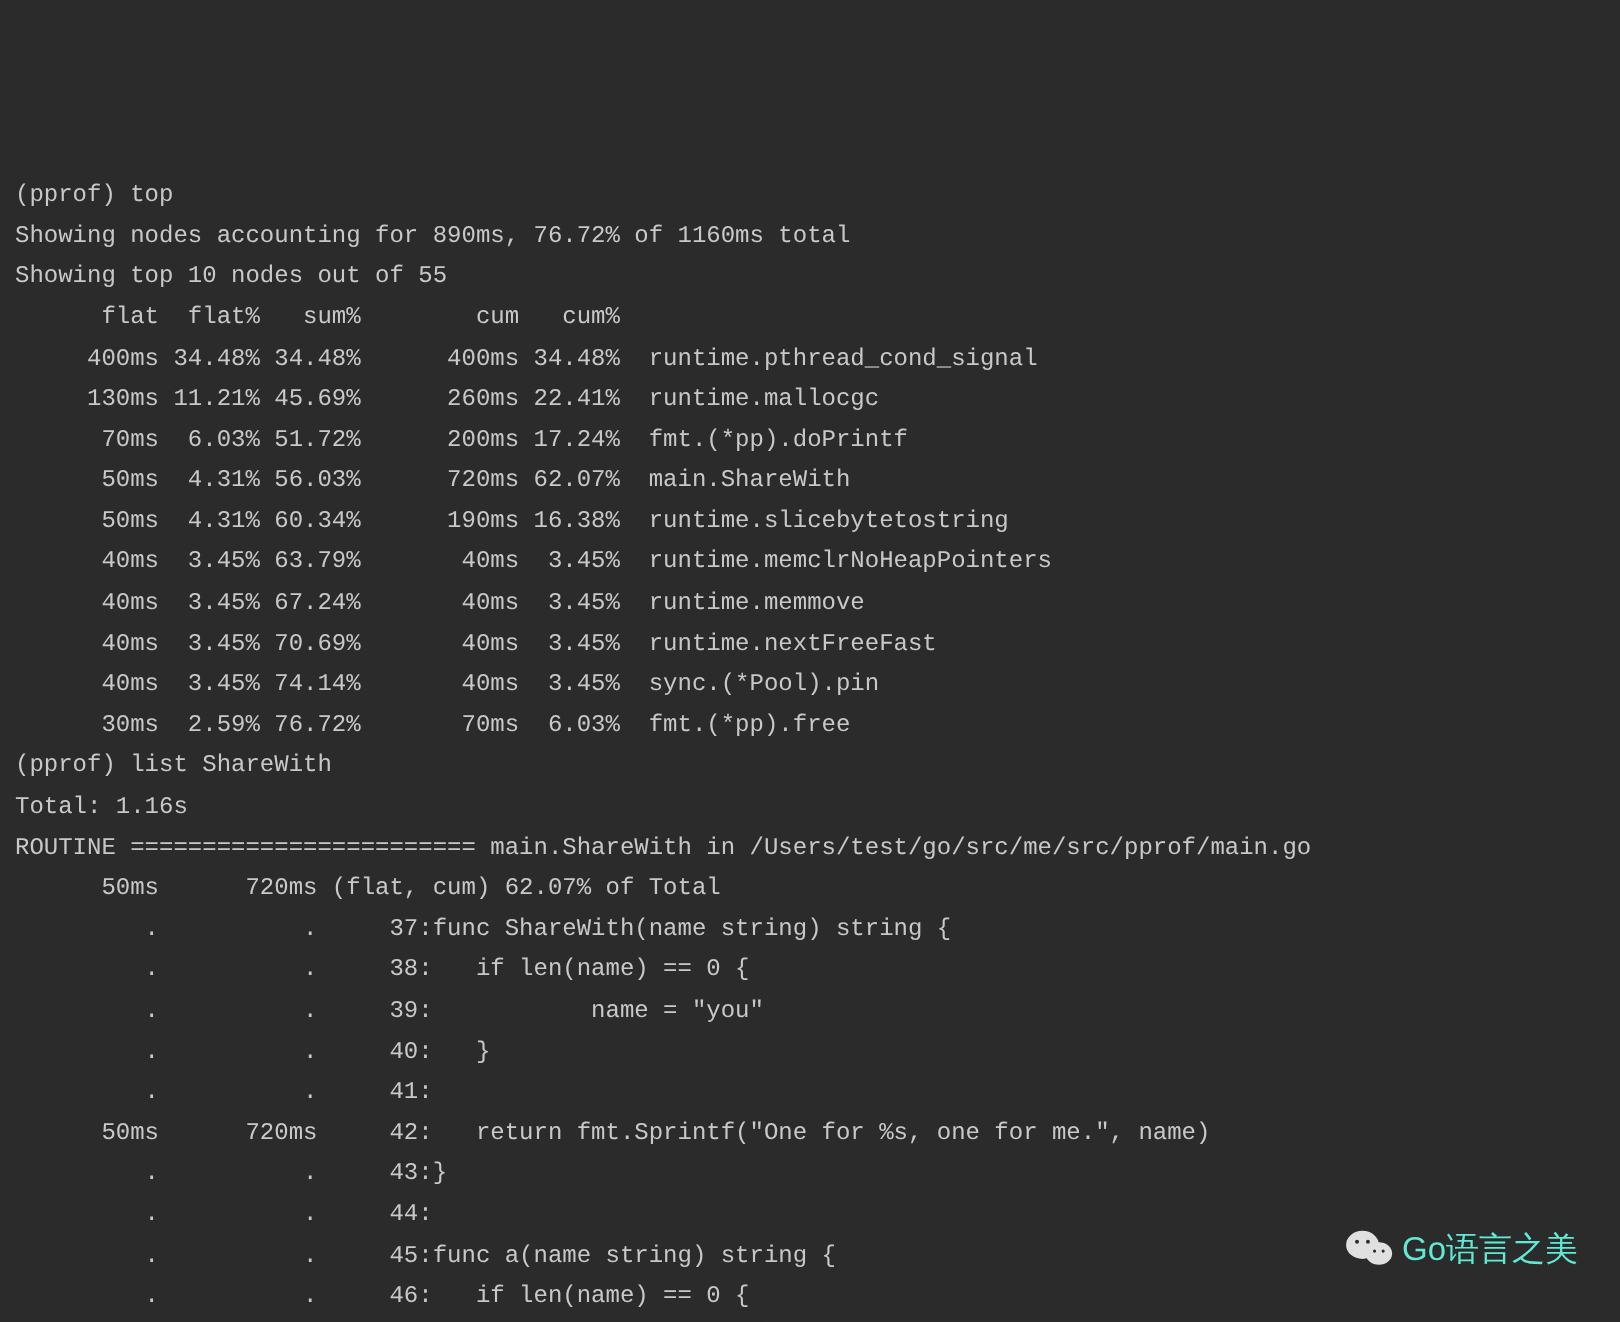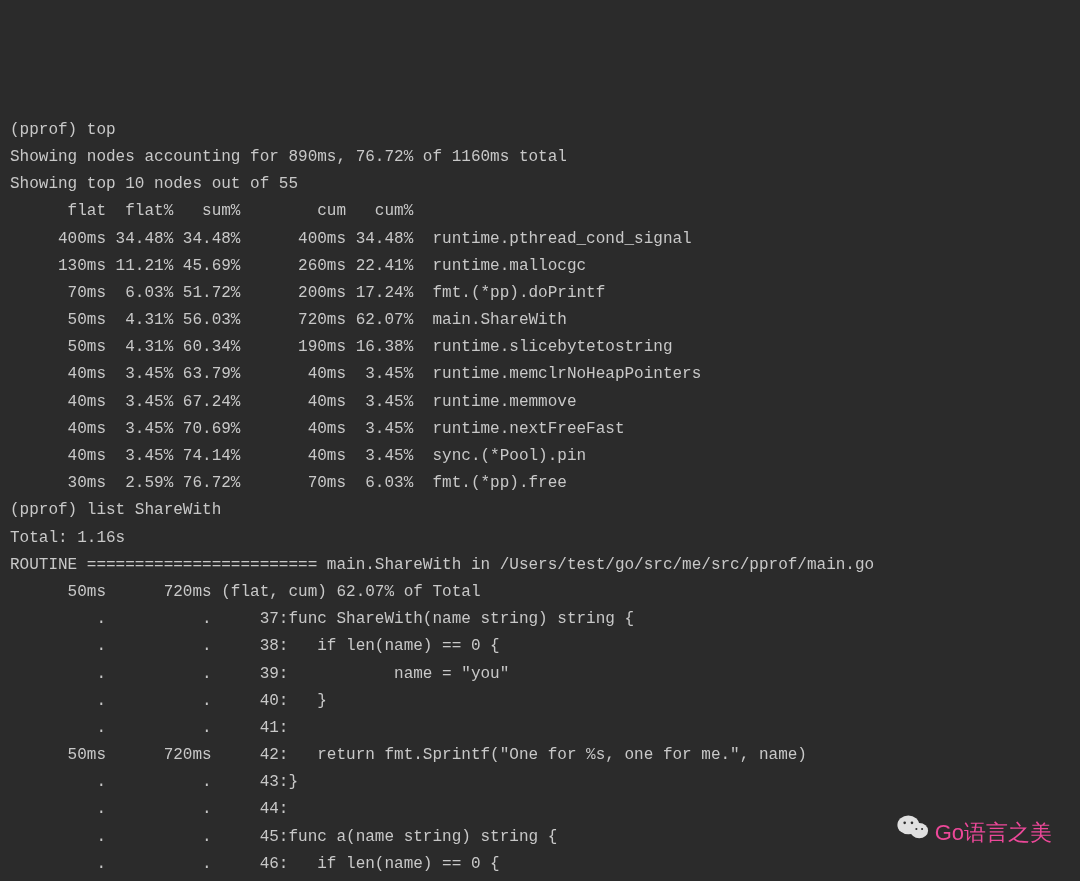--- a/index.html
+++ b/index.html
@@ -15,22 +15,22 @@
     overflow: hidden;
     position: relative;
     white-space: pre;
   }
   .term-line { white-space: pre; }
   .watermark {
     position: absolute;
     bottom: 30px;
     right: 28px;
     display: flex;
-    align-items: flex-start;
-    color: #ec4899;
+    align-items: center;
+    color: #5eead4;
     font-family: -apple-system, "PingFang SC", "Microsoft YaHei", sans-serif;
     font-size: 22px;
   }
   .watermark svg {
     width: 32px;
     height: 26px;
     margin-right: 6px;
     fill: #e0e0e0;
   }
 </style>

